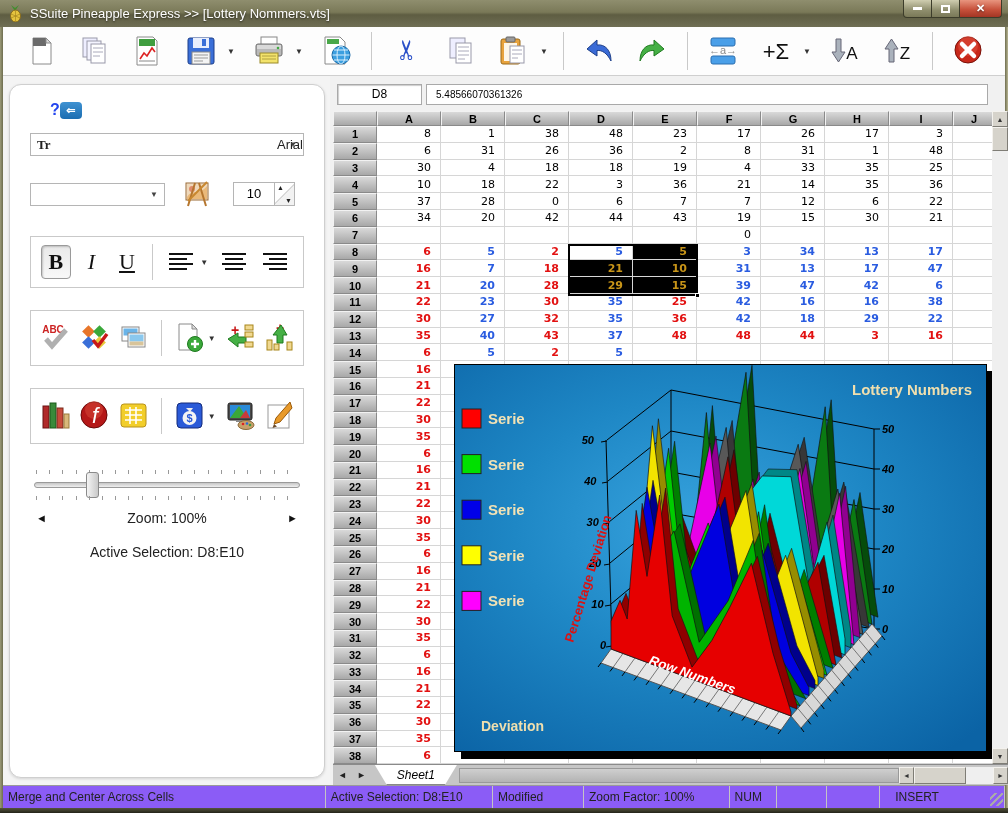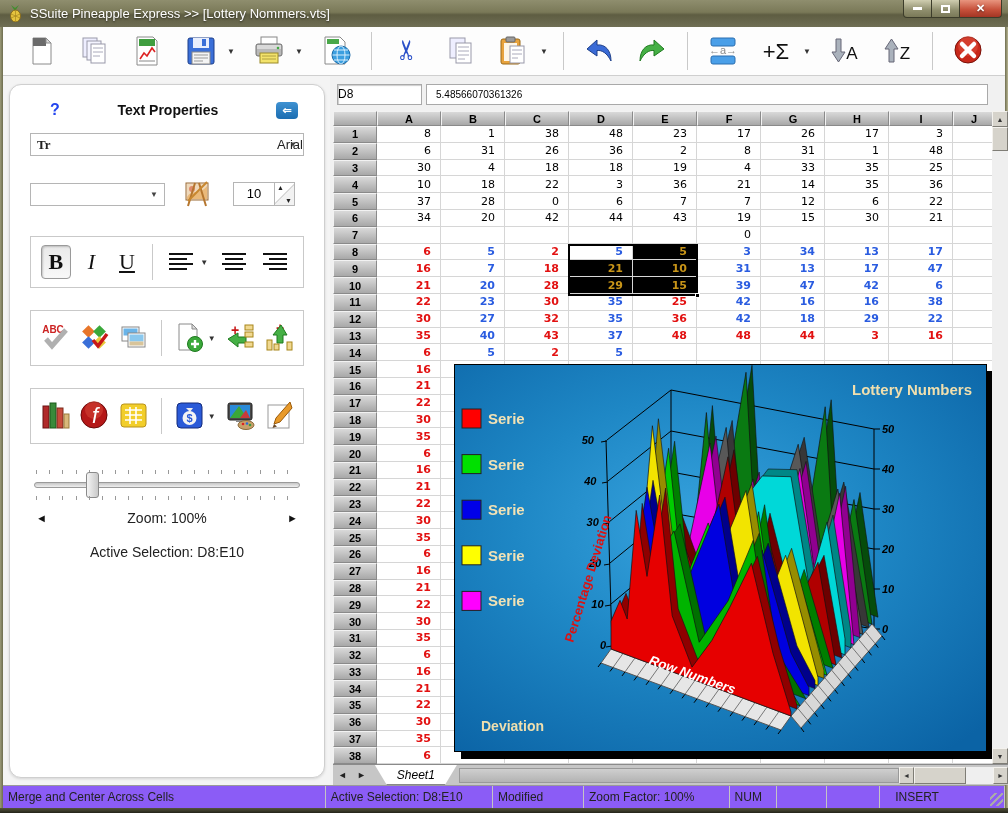--- a/index.html
+++ b/index.html
@@ -87,21 +87,21 @@
     border-radius:3px; background:linear-gradient(90deg,#f4f4f4,#c9c9c9); }
   #zoom-row { display:flex; align-items:center; margin:10px 26px 0 26px; font-size:14px; color:#222; }
   #zoom-row .arrow { font-size:11px; color:#111; }
   #zoom-label { flex:1; text-align:center; }
   #active-selection { text-align:center; margin-top:18px; font-size:14px; color:#222; }
 
   
   #sheet-area { position:absolute; left:327px; top:0; width:675px; height:709px; background:#f1f1f1; }
   #formula-bar { position:absolute; left:0; top:8px; width:675px; height:22px; display:flex; }
   #name-box { position:absolute; left:7px; width:85px; height:21px; background:#fff;
-    border:1px solid #a9a9a9; box-shadow:inset 1px 1px 1px #ccc; font-size:12px; line-height:19px; }
+    border:1px solid #a9a9a9; box-shadow:inset 1px 1px 1px #ccc; text-align:center; font-size:12px; line-height:19px; }
   #formula-input { position:absolute; left:96px; width:562px; height:21px; border:1px solid #a9a9a9;
     background:#fff; font-size:10px; padding-left:9px; font-family:"Liberation Sans",sans-serif; }
   .hdr { background:linear-gradient(180deg,#d9d9d9,#a8a8a8); border-right:1px solid #8a8a8a;
     border-bottom:1px solid #8a8a8a; border-top:1px solid #f2f2f2; border-left:1px solid #f2f2f2;
     font-weight:bold; font-size:11px; display:flex; align-items:center; justify-content:center; color:#000; }
   #col-headers { position:absolute; left:3px; top:35px; display:grid;
     grid-template-columns:44px repeat(9,64px) 42px; height:15px; }
   #grid-rows { position:absolute; left:3px; top:50px; display:grid;
     grid-template-columns:44px repeat(9,64px) 42px; grid-auto-rows:16.8px; background:#fff; }
   .cell { border-right:1px solid #d6d6d6; border-bottom:1px solid #d6d6d6; font-size:11px;
@@ -300,21 +300,20 @@
         <path d="M9 9 L21 21 M21 9 L9 21" stroke="#fff" stroke-width="4.5" stroke-linecap="round"></path>
       </svg>
     </button>
   </div>
 
 <div id="workspace">
 
   <div id="side-panel">
     <div id="panel-head">
       <span id="help-btn">?</span>
-      <span id="panel-title">Text Properties</span>
       <span id="collapse-btn">⇐</span>
     </div>
     <div class="combo" id="font-combo">
       <span id="font-type-glyph">Tr</span>
       <span>Arial</span>
       <span class="caret">▼</span>
     </div>
     <div id="row2">
       <div class="combo" id="color-combo">
         <span></span>

